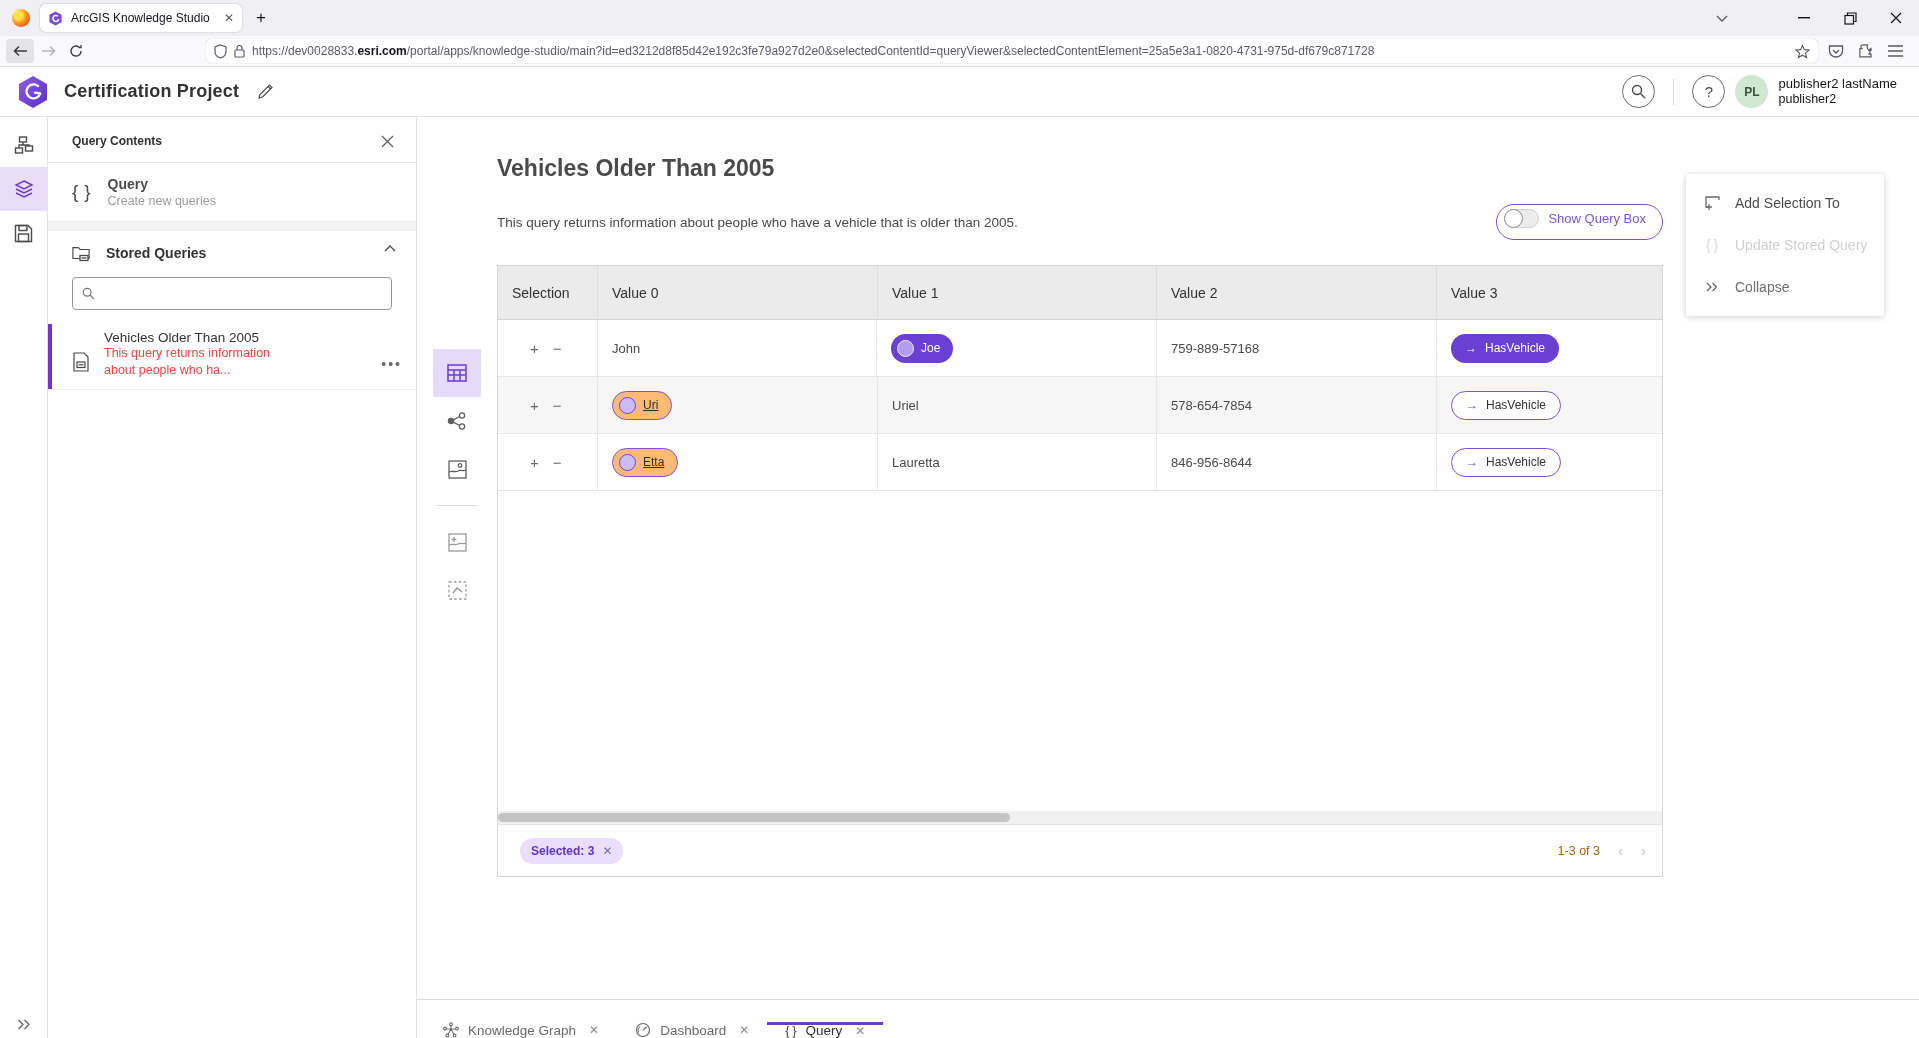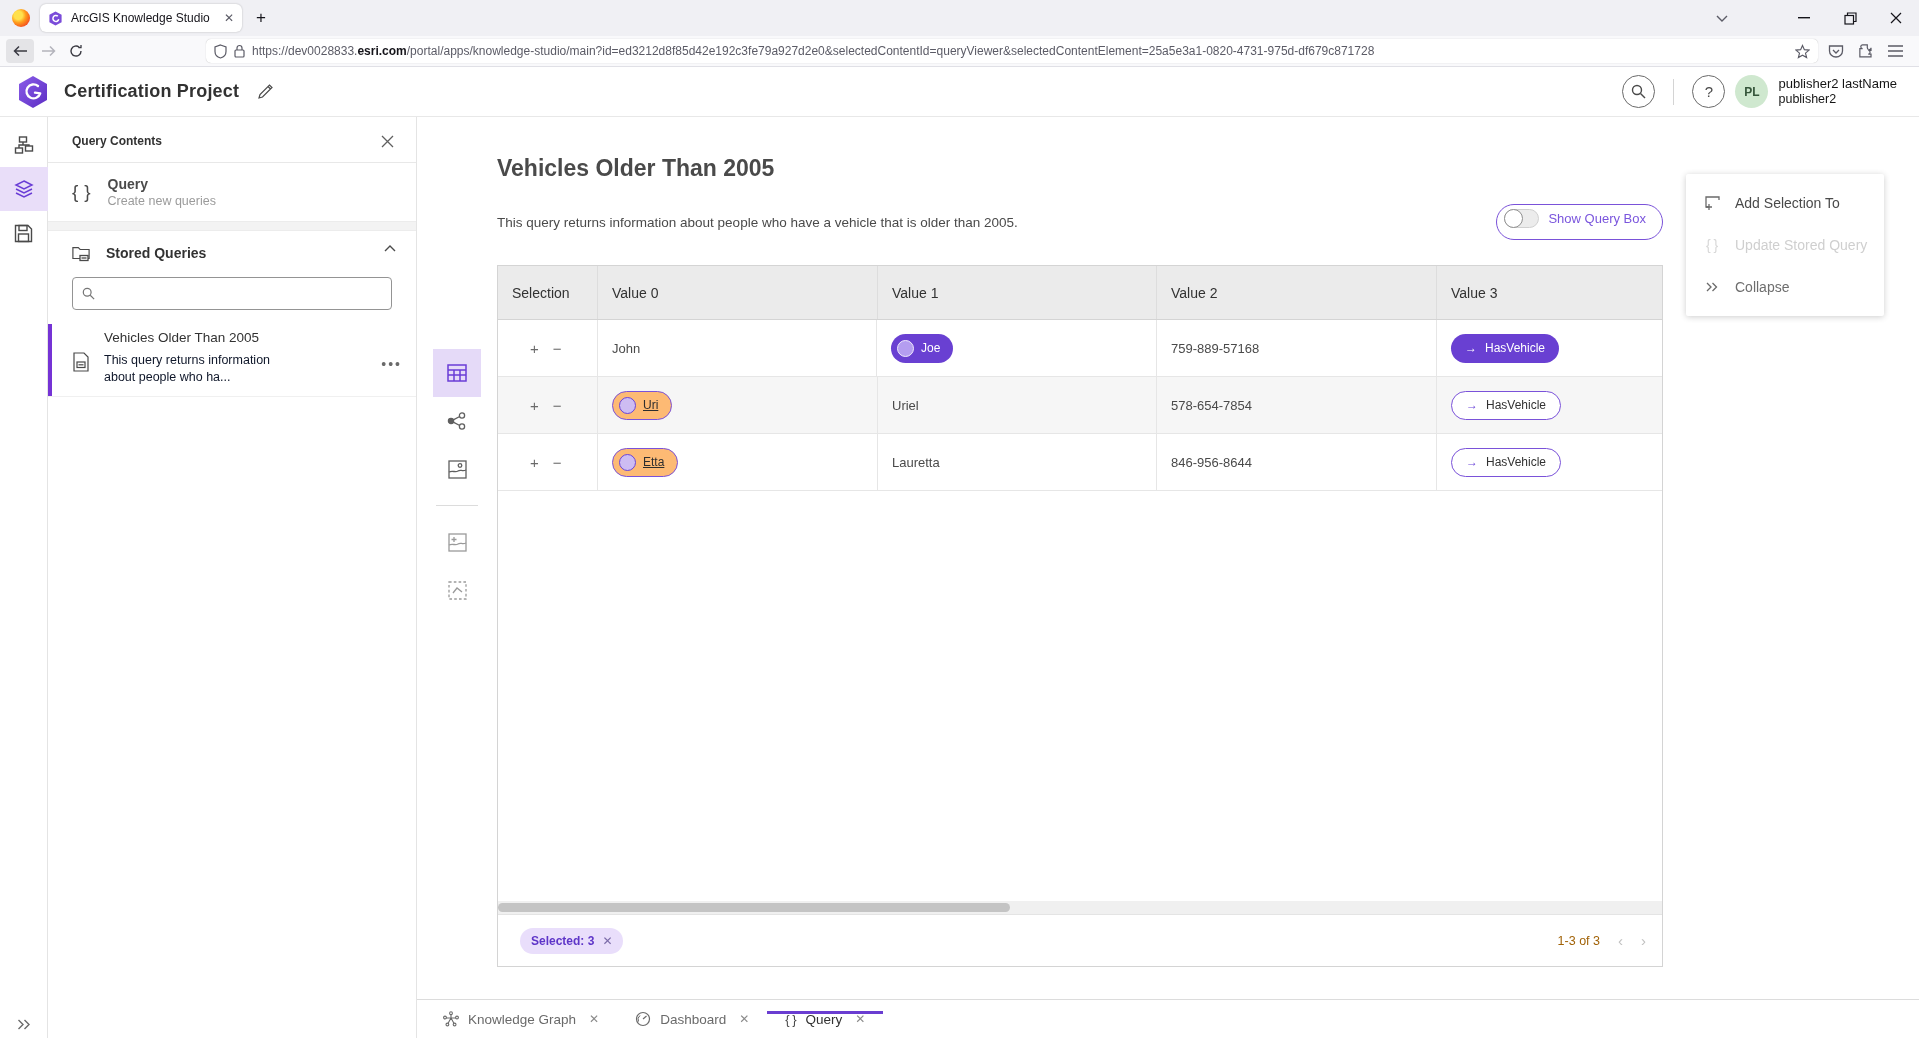--- a/index.html
+++ b/index.html
@@ -60,21 +60,21 @@
   .panel-item-title { font-size:14px; color:#4a4a4a; font-weight:bold; }
   .panel-item-sub { font-size:12.5px; color:#9b9b9b; margin-top:2px; }
   .section-gap { height:9px; background:#f3f3f3; border-bottom:1px solid #ececec; }
   .stored-header { display:flex; align-items:flex-start; gap:14px; padding:14px 20px 10px 24px; }
   .stored-header-label { font-size:14px; font-weight:bold; color:#323232; flex:1; }
   .search-box { margin:4px 24px 0 24px; height:33px; border:1px solid #949494; border-radius:4px; display:flex; align-items:center; padding:0 9px; gap:7px; }
   .search-box input { border:none; outline:none; flex:1; font-size:13px; font-family:inherit; color:#333; }
   .stored-item { position:relative; margin-top:14px; padding:6px 14px 10px 24px; display:flex; gap:14px; border-bottom:1px solid #f0f0f0; background:#fff; }
   .stored-item::before { content:""; position:absolute; left:0; top:0; bottom:0; width:4px; background:#7533d5; }
   .stored-item-name { font-size:13.5px; color:#323232; }
-  .stored-item-desc { font-size:12.5px; color:#0f172a; margin-top:7px; line-height:1.35; width:190px; }
+  .stored-item-desc { font-size:12.5px; color:#ef4444; margin-top:0; line-height:1.35; width:190px; }
   .stored-item-more { margin-left:auto; color:#6a6a6a; font-size:14px; letter-spacing:2px; align-self:flex-start; margin-top:26px; }
 
   
   .main { flex:1; position:relative; display:flex; flex-direction:column; }
   .main-inner { flex:1; display:flex; min-height:0; }
   .view-strip { width:80px; padding-top:232px; display:flex; flex-direction:column; align-items:center; }
   .strip-btn { width:48px; height:48px; display:flex; align-items:center; justify-content:center; color:#5f5f5f; }
   .strip-btn.active { background:#e5daf8; color:#6a3dd6; }
   .strip-btn + .strip-btn { margin-top:0; }
   .strip-sep { width:42px; height:1px; background:#dcdcdc; margin:12px 0; }
@@ -84,21 +84,21 @@
   .content { flex:1; padding-top:38px; }
   .content-title { font-size:23px; font-weight:bold; color:#4a4a4a; }
   .desc-row { display:flex; align-items:center; justify-content:space-between; margin-top:22px; width:1166px; }
   .content-desc { font-size:13.5px; color:#4a4a4a; }
   .sqb-btn { display:flex; align-items:center; gap:9px; border:1px solid #7a52d9; border-radius:19px; height:36px; padding:0 16px 8px 7px; background:#fff; }
   .toggle { width:35px; height:19px; border-radius:10px; background:#ececec; border:1px solid #d0d0d0; position:relative; }
   .toggle-knob { position:absolute; left:-1px; top:-1px; width:19px; height:19px; border-radius:50%; background:#fff; border:1px solid #8f8f8f; }
   .sqb-label { font-size:13px; color:#7a55dd; }
 
   
-  .qtable { width:1166px; margin-top:25px; border:1px solid #d4d4d4; display:flex; flex-direction:column; height:702px; }
+  .qtable { width:1166px; margin-top:25px; border:1px solid #d4d4d4; display:flex; flex-direction:column; height:612px; }
   .thead { display:flex; background:#ebebeb; border-bottom:1px solid #d4d4d4; height:54px; align-items:center; }
   .th { font-size:14px; color:#323232; padding-left:14px; border-right:1px solid #dddddd; height:100%; display:flex; align-items:center; }
   .th:last-child, .td:last-child { border-right:none; }
   .col-sel { width:100px; }
   .col-v0 { width:280px; }
   .col-v1 { width:279px; }
   .col-v2 { width:280px; }
   .col-v3 { width:225px; flex:1; }
   .trow { display:flex; height:57px; border-bottom:1px solid #e6e6e6; background:#fff; }
   .trow.alt { background:#f6f6f6; }
@@ -131,21 +131,21 @@
 
   
   .popover { position:absolute; top:57px; right:35px; width:198px; background:#fff; border-radius:2px;
     box-shadow:0 1px 6px rgba(0,0,0,.20); padding:8px 0; }
   .pop-item { display:flex; align-items:center; gap:13px; height:42px; padding:0 16px; font-size:14px; color:#4a4a4a; }
   .pop-item .pop-icon { width:20px; display:flex; justify-content:center; color:#6a6a6a; }
   .pop-item.disabled { color:#cfcfcf; }
   .pop-item.disabled .pop-icon { color:#d8d8d8; }
 
   
-  .bottom-tabbar { height:39px; border-top:1px solid #dcdcdc; display:flex; align-items:center; padding-left:8px; background:#fff; }
+  .bottom-tabbar { height:39px; border-top:1px solid #dcdcdc; display:flex; align-items:flex-end; padding-left:8px; background:#fff; }
   .btab { display:flex; align-items:center; gap:9px; padding:0 18px; font-size:13.5px; color:#6a6a6a; position:relative; }
   .btab .btab-x { color:#8a8a8a; font-size:12px; margin-left:4px; }
   .btab.active { color:#323232; }
   .btab.active::before { content:""; position:absolute; top:-1px; left:0; right:0; height:3px; background:#6a3dd1; }
   .btab .braces-sm { font-size:13px; color:#4a4a4a; }
 
   svg { display:block; }
 </style>
 </head>
 <body>

